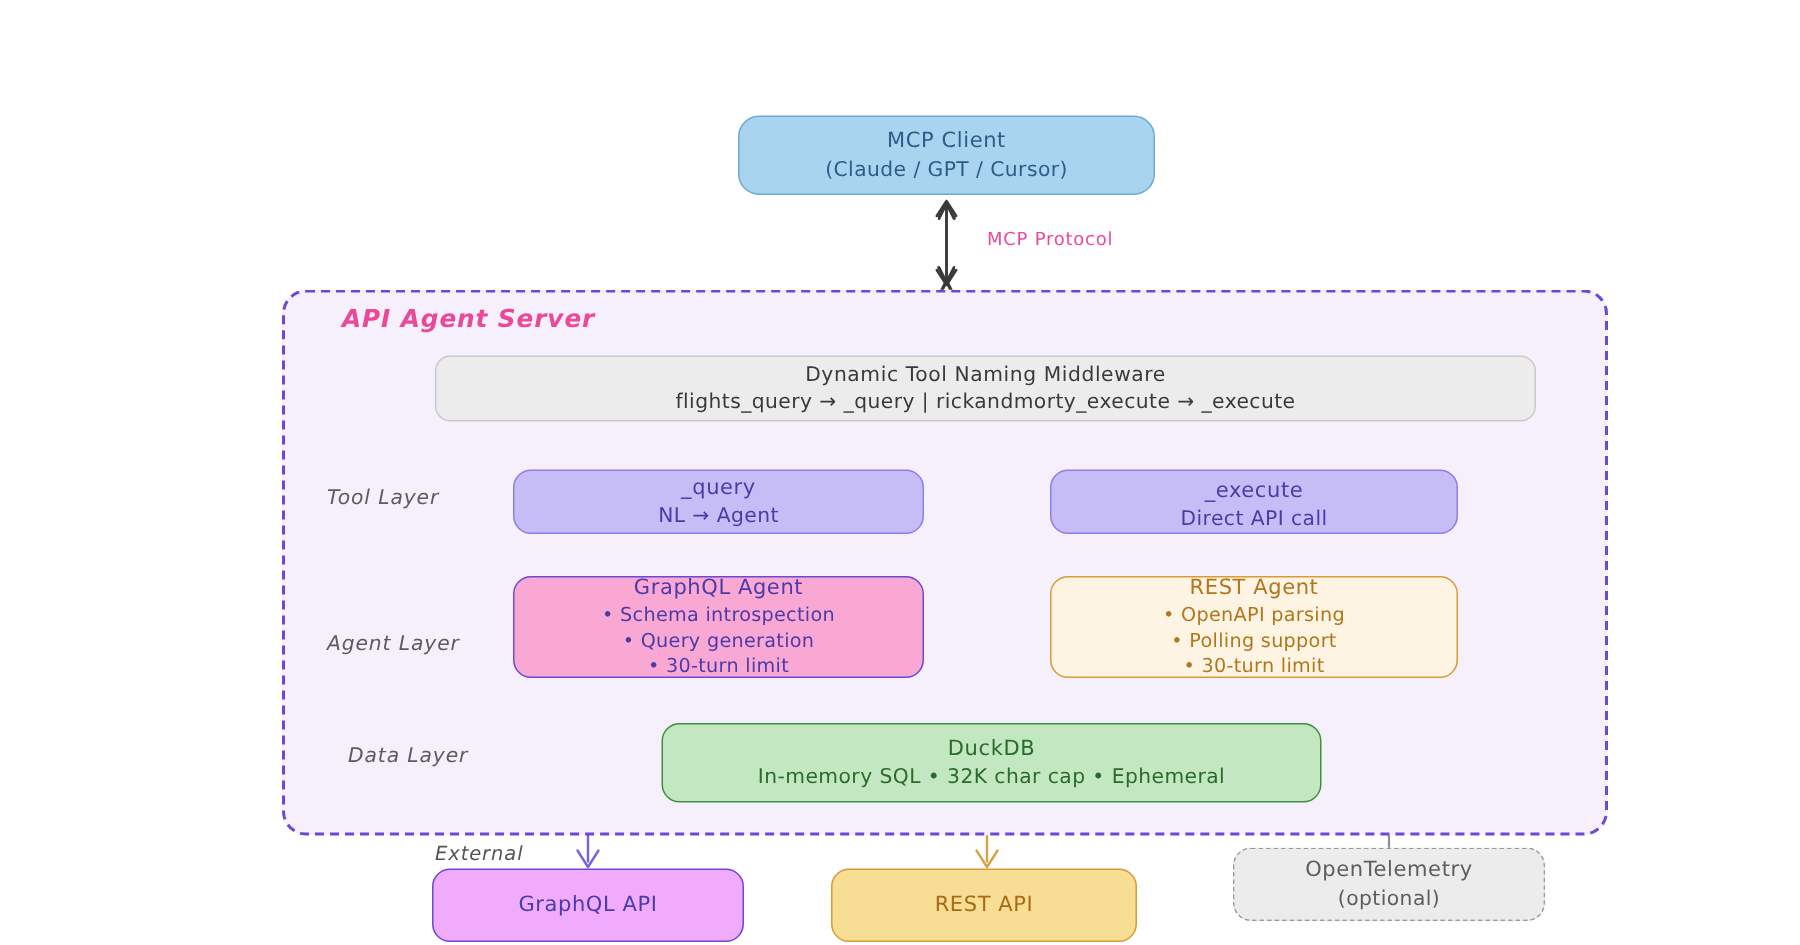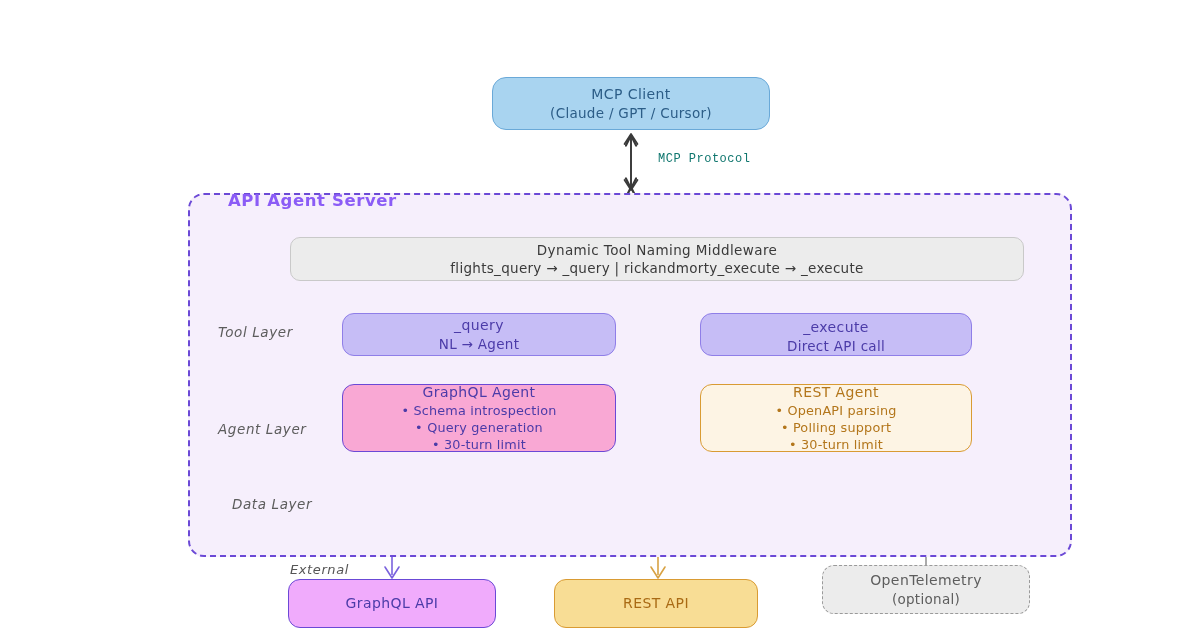--- a/index.html
+++ b/index.html
@@ -58,24 +58,25 @@
   #server {
     position: absolute;
     left: 188px; top: 152px; width: 884px; height: 364px;
     box-sizing: border-box;
     background: #f6effc;
     border: 2.4px dashed #6b49d6;
     border-radius: 16px;
   }
   #server-title {
     position: absolute;
-    left: 228px; top: 150px;
+    left: 228px; top: 162px;
     font-size: 16.5px;
+    font-style: italic;
     font-weight: 700;
-    color: #8b5cf6;
+    color: #ec4899;
     letter-spacing: .6px;
   }
 
   
   #middleware {
     left: 290px; top: 196px; width: 734px; height: 44px;
     background: #ececec;
     border: 1.3px solid #c9c9c9;
     color: #3d3d3d;
     border-radius: 10px;
@@ -152,23 +153,22 @@
     border: 1.8px dashed #9a9a9a;
     color: #5d5d5d;
     border-radius: 12px;
   }
 
   
   #mcp-protocol-label {
     position: absolute;
     left: 658px; top: 111px;
     font-size: 12px;
-    color: #0f766e;
+    color: #ec4899;
     letter-spacing: .5px;
-    font-family: Liberation Mono, monospace;
   }
 
   svg#wires {
     position: absolute;
     left: 0; top: 0;
     width: 1200px; height: 630px;
     pointer-events: none;
   }
 </style>
 </head>
@@ -269,20 +269,24 @@
     <div class="bullet">• 30-turn limit</div>
   </div>
 
   <div class="node" id="agent-rest">
     <div class="title">REST Agent</div>
     <div class="bullet">• OpenAPI parsing</div>
     <div class="bullet">• Polling support</div>
     <div class="bullet">• 30-turn limit</div>
   </div>
 
+  <div class="node" id="duckdb">
+    <div class="title">DuckDB</div>
+    <div class="sub">In-memory SQL • 32K char cap • Ephemeral</div>
+  </div>
 
   <div class="layer-label" id="label-external">External</div>
 
   <div class="node" id="ext-graphql">
     <div class="title">GraphQL API</div>
   </div>
 
   <div class="node" id="ext-rest">
     <div class="title">REST API</div>
   </div>

